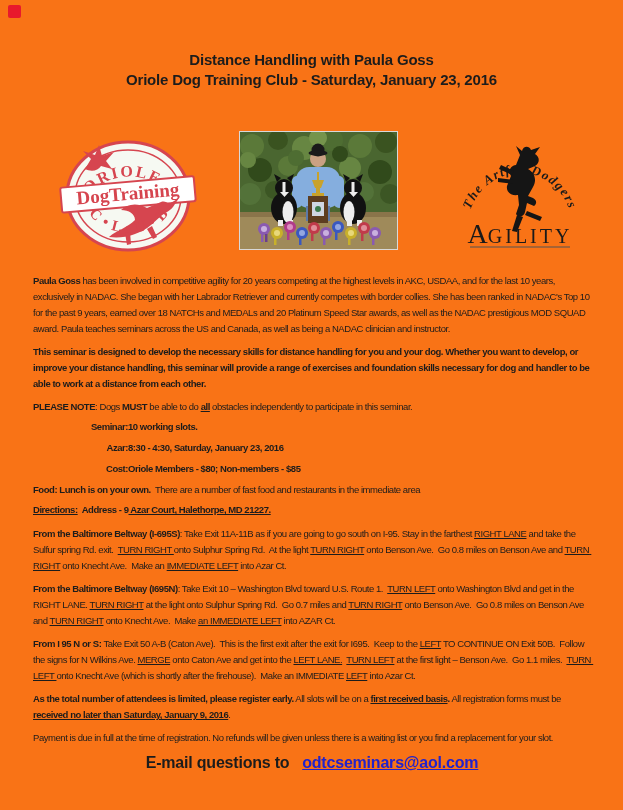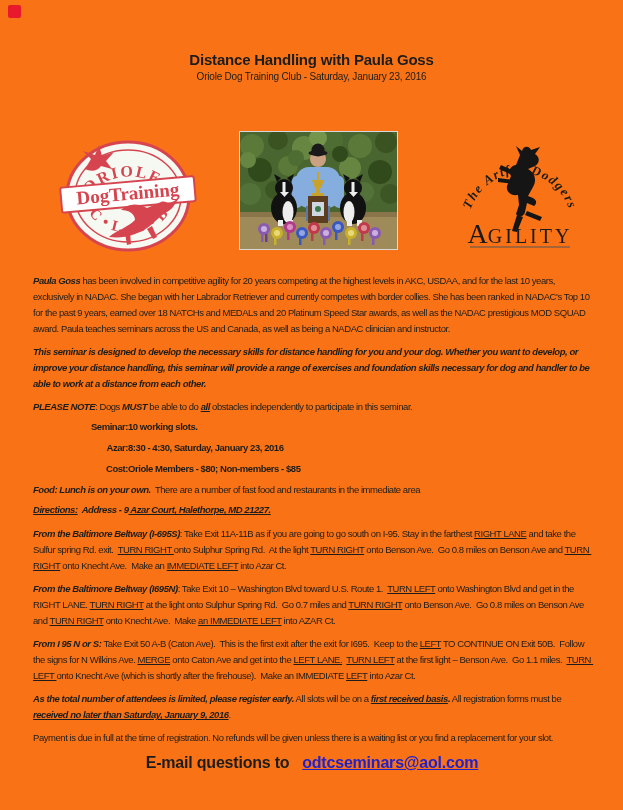--- a/index.html
+++ b/index.html
@@ -1,29 +1,29 @@
 <!DOCTYPE html>
 <html><head>
 <meta charset="utf-8">
 <style>
   html,body{margin:0;padding:0;background:#ffffff;}
   .page{position:relative;width:623px;height:810px;background:#f97316;overflow:hidden;
         font-family:"Liberation Sans",sans-serif;color:#1c1c1c;}
   .marker{position:absolute;left:8px;top:5px;width:13px;height:13px;background:#e8192c;border-radius:2px;}
   .header{position:absolute;top:51px;left:0;width:623px;text-align:center;}
   .title{font-size:15px;font-weight:bold;letter-spacing:-0.2px;}
-  .subtitle{font-size:10px;font-weight:normal;margin-top:3px;letter-spacing:-0.2px;}
+  .subtitle{font-size:15px;font-weight:bold;margin-top:3px;letter-spacing:-0.2px;}
   .logo-oriole{position:absolute;left:55px;top:129px;}
   .photo{position:absolute;left:239px;top:131px;border:1px solid #d8d8d8;}
   .logo-artful{position:absolute;left:454px;top:131px;}
   .body{position:absolute;left:33px;top:273px;width:558px;font-size:9.5px;
         letter-spacing:-0.45px;line-height:16px;}
   .para{white-space:pre-wrap;margin:0 0 4px 0;}
   .para.gap{margin-bottom:7px;}
-  .b{font-weight:bold;font-style:italic;}
+  .b{font-weight:bold;}
   .u{text-decoration:underline;}
   .row{display:flex;margin:0 0 5px 0;font-weight:bold;text-align:right;}
   .row .lbl{width:95px;flex:none;}
   .dirhead{margin-bottom:8px;}
   .email-line{text-align:center;font-size:16px;font-weight:bold;margin-top:9px;letter-spacing:-0.2px;}
   .email-link{color:#2222cc;text-decoration:underline;font-weight:bold;cursor:pointer;}
   svg text{font-family:"Liberation Serif",serif;}
 </style>
 </head>
 <body>

